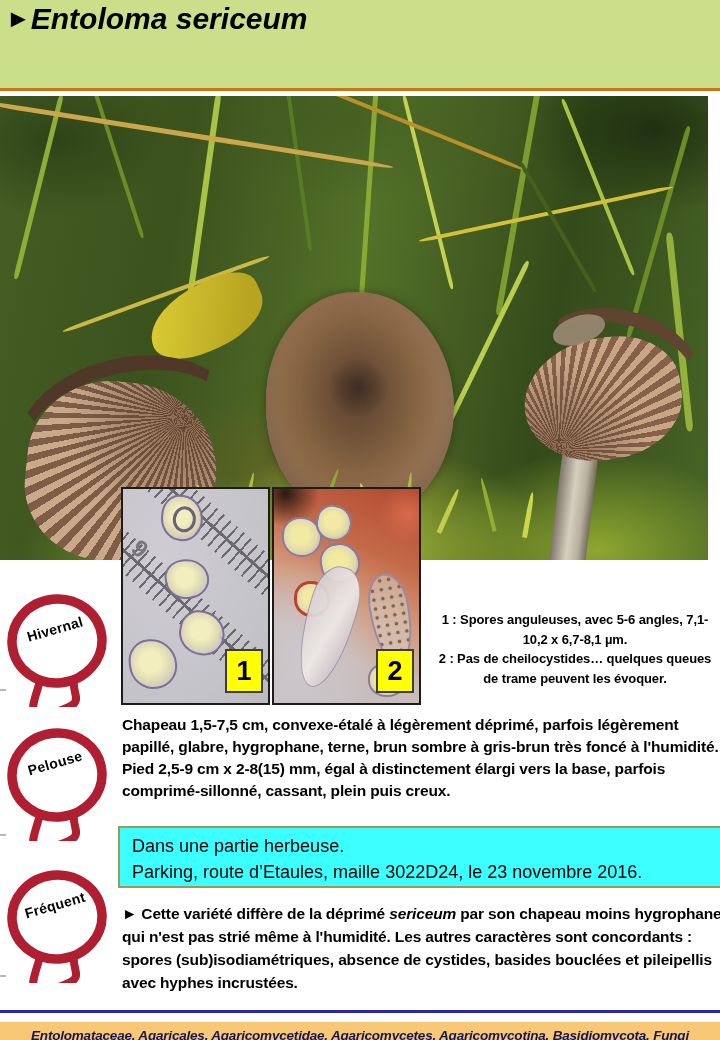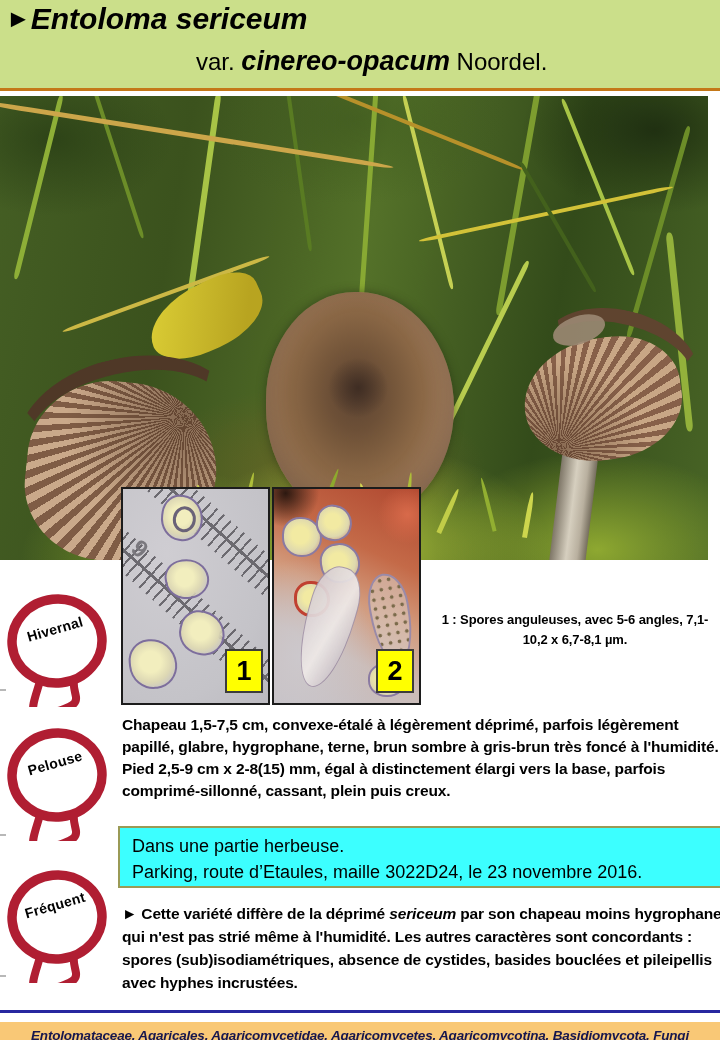--- a/index.html
+++ b/index.html
@@ -109,21 +109,20 @@
       display:flex;align-items:center;justify-content:center;
       font-size:13.5px;font-weight:bold;font-style:italic;color:#16164e;letter-spacing:-.2px;white-space:nowrap;margin-top:9px;}
 </style>
 </head>
 <body>
 
 <div class="page">
 
   <div class="header">
     <div class="h-line1"><span class="h-arrow">►</span><span>Entoloma sericeum</span></div>
-    <div class="h-line2"><span>var. </span><span class="h-varname">cinereo-opacum</span><span> Noordel.</span></div>
   </div>
   <div class="title-rule"></div>
 
   <div class="photo">
     <div class="photo-inner">
       <div class="blade" style="left:40px;top:0;width:5px;height:190px;background:#8fae3c;transform:rotate(14deg);"></div>
       <div class="blade" style="left:120px;top:-10px;width:4px;height:160px;background:#6d8c2c;transform:rotate(-18deg);"></div>
       <div class="blade" style="left:205px;top:0;width:6px;height:210px;background:#a9c34b;transform:rotate(8deg);"></div>
       <div class="blade" style="left:300px;top:-20px;width:4px;height:180px;background:#5a7a26;transform:rotate(-8deg);"></div>
       <div class="blade" style="left:370px;top:-10px;width:5px;height:230px;background:#89a838;transform:rotate(4deg);"></div>
@@ -180,20 +179,21 @@
     <div class="cell" style="left:46px;top:54px;width:36px;height:36px;transform:rotate(-8deg);"></div>
     <div class="cell cell-red" style="left:20px;top:92px;width:30px;height:30px;"></div>
     <div class="club"></div>
     <div class="cell-long"></div>
     <div class="cell" style="left:94px;top:174px;width:34px;height:30px;"></div>
     <div class="num-label">2</div>
   </div>
 
   <div class="annot">
     <p>1 : Spores anguleuses, avec 5-6 angles, 7,1-10,2 x 6,7-8,1 µm.</p>
+    <p>2 : Pas de cheilocystides… quelques queues de trame peuvent les évoquer.</p>
   </div>
 
   <div class="trait t1">
     <svg width="112" height="114" viewBox="0 0 112 114">
       <ellipse cx="54" cy="48" rx="45" ry="42" fill="none" stroke="#b01e32" stroke-width="9.5" transform="rotate(-6 54 48)"></ellipse>
       <path d="M37 88 C33 102 28 114 31 119 C34 124 46 121 58 117 C66 114 74 112 73 104 C72 98 70 93 71 88" fill="none" stroke="#b01e32" stroke-width="8" stroke-linecap="round" stroke-linejoin="round"></path>
     </svg>
     <div class="trait-label">Hivernal</div>
   </div>
   <div class="trait t2">

